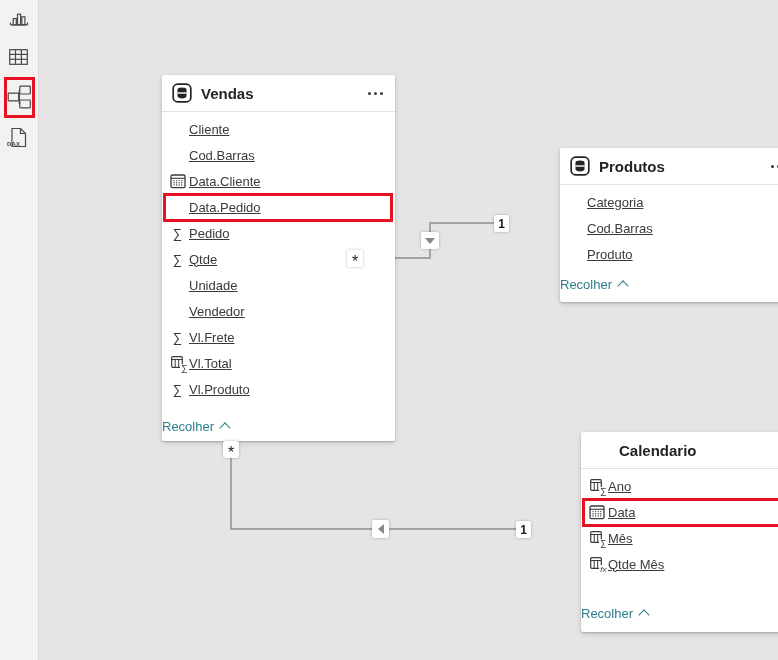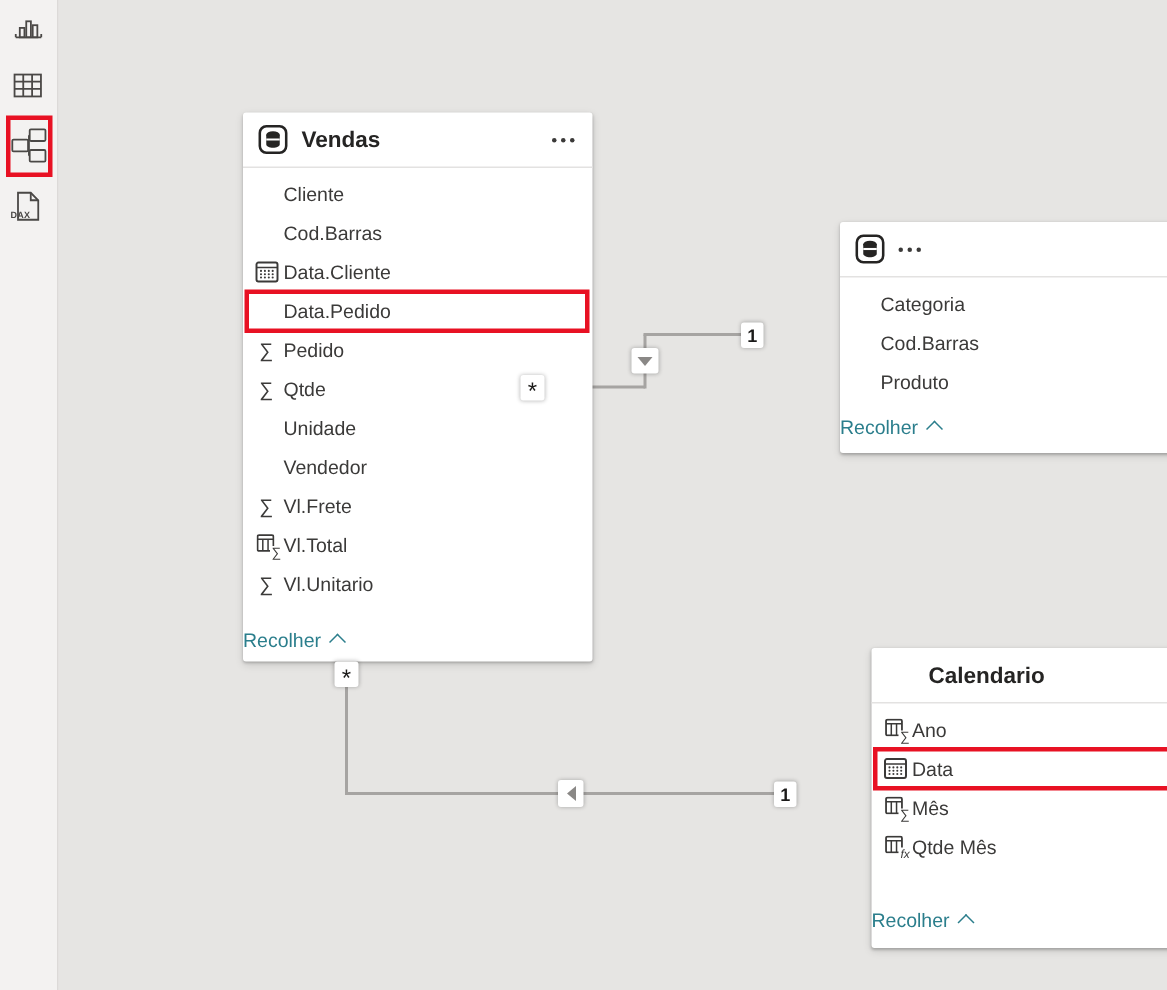--- a/index.html
+++ b/index.html
@@ -44,21 +44,21 @@
       border-bottom:1px solid #e3e2e1;box-sizing:border-box;}
   .tbl-db-icon{width:20px;height:20px;margin-right:9px;flex:0 0 auto;}
   .card-title{font-size:15px;font-weight:700;color:#252423;flex:1;white-space:nowrap;}
   .card-2 .card-title{margin-left:28px;}
   .menu-dots{display:flex;gap:3px;align-items:center;cursor:pointer;padding:4px 0;}
   .menu-dots i{width:3px;height:3px;border-radius:50%;background:#3b3a39;}
   .card-body{padding-top:4px;}
   .field-row{position:relative;height:26px;display:flex;align-items:center;padding:0 8px 0 7px;}
   .field-icon{width:17px;min-width:17px;height:16px;display:flex;align-items:center;
       justify-content:center;color:#3b3a39;margin-right:3px;}
-  .field-label{font-size:13px;color:#3b3a39;white-space:nowrap;}
+  .field-label{font-size:13px;color:#3b3a39;white-space:nowrap;text-decoration:underline;}
   .field-row.highlighted::after{content:"";position:absolute;left:1px;right:2px;top:-1px;bottom:-2px;
       border:3px solid #e81123;z-index:6;pointer-events:none;}
   .sg{font-size:13px;line-height:1;}
   .tbw{position:relative;width:14px;height:14px;display:inline-block;}
   .tbw svg{position:absolute;left:0;top:0;width:12px;height:12px;fill:none;stroke:currentColor;}
   .tbw .sub{position:absolute;right:-3px;bottom:-3px;font-size:9px;line-height:1;background:#fff;
       padding-left:1px;color:#3b3a39;}
   .tbw .sub i{font-size:8px;text-align:right;}
   .cal-svg{width:16px;height:16px;}
   .collapse-link{display:flex;align-items:center;padding-left:0;font-size:13px;
@@ -201,36 +201,37 @@
                 </svg>
                 <span class="sub">∑</span>
               </span>
             </span>
             <span class="field-label">Vl.Total</span>
           </div>
           <div class="field-row">
             <span class="field-icon">
               <span class="sg">∑</span>
             </span>
-            <span class="field-label">Vl.Unitario</span>
+            <span class="field-label">Vl.Produto</span>
           </div>
           <div class="collapse-link">
             <span>Recolher</span>
             <span class="chev"></span>
           </div>
         </div>
       </div>
       <div class="table-card card-1">
         <div class="card-header">
           <span class="tbl-db-icon"><svg viewBox="0 0 20 20">
               <rect x="1.2" y="1.2" width="17.6" height="17.6" rx="4.4" fill="none" stroke="#252423" stroke-width="1.7"></rect>
               <ellipse cx="10" cy="6.9" rx="4.5" ry="2.4" fill="#252423"></ellipse>
               <path d="M5.5 6.9 v6.2 c0 1.32 2.02 2.4 4.5 2.4 s4.5 -1.08 4.5 -2.4 V6.9 Z" fill="#252423"></path>
               <line x1="5.5" y1="10" x2="14.5" y2="10" stroke="#fff" stroke-width="1.4"></line>
             </svg></span>
+          <span class="card-title">Produtos</span>
           <span class="menu-dots">
             <i></i>
             <i></i>
             <i></i>
           </span>
         </div>
         <div class="card-body">
           <div class="field-row">
             <span class="field-icon"></span>
             <span class="field-label">Categoria</span>

